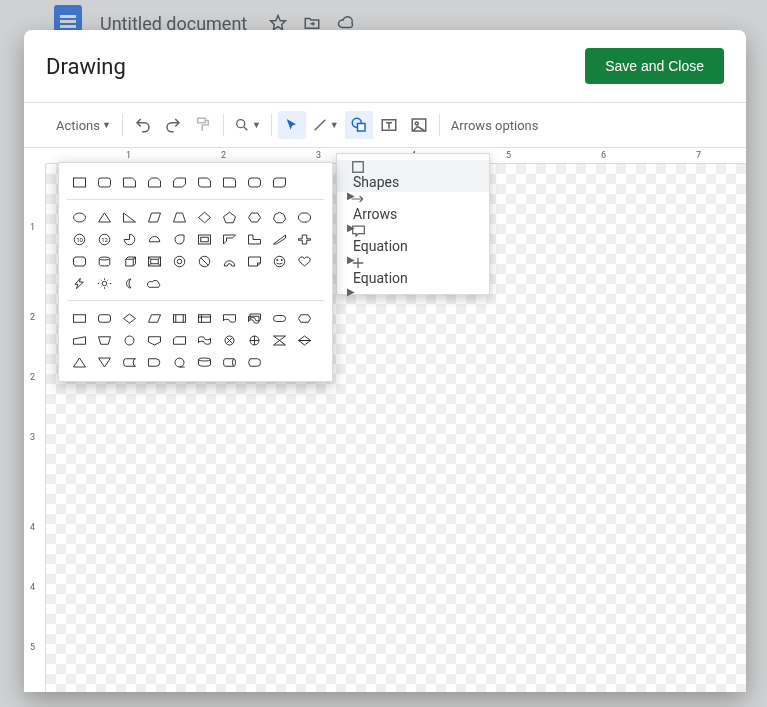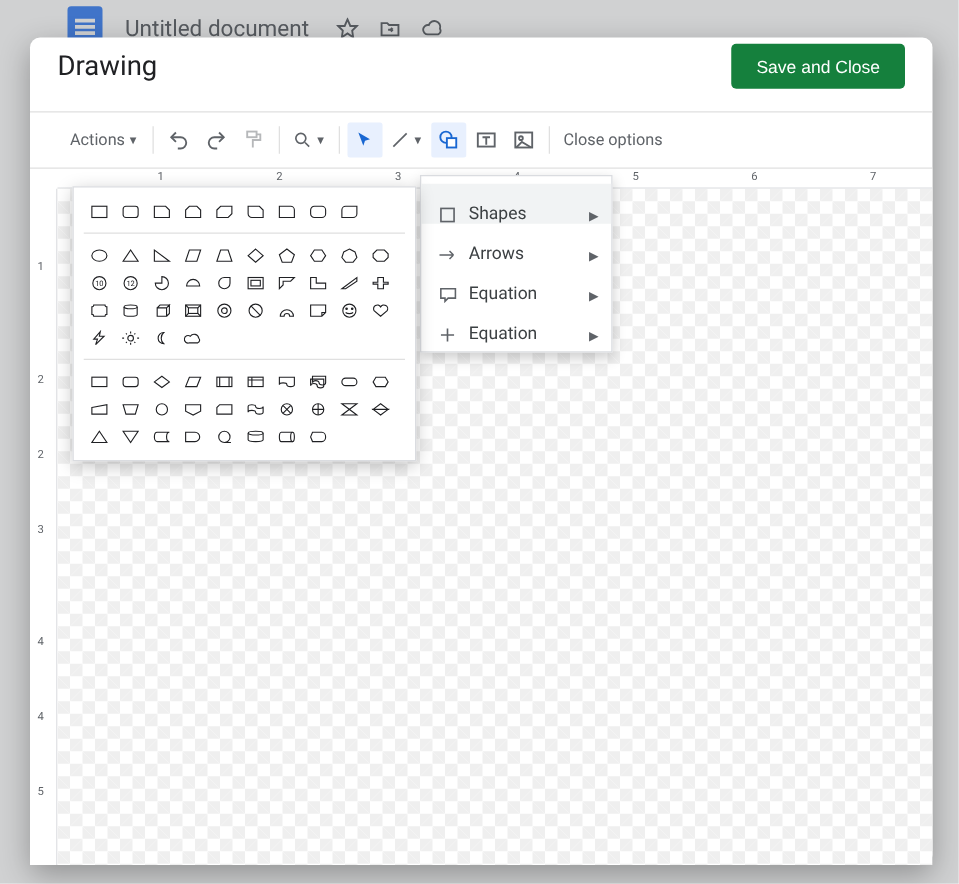--- a/index.html
+++ b/index.html
@@ -60,21 +60,21 @@
     left: 24px; top: 30px;
     width: 722px;
     height: 662px;
     background:#fff;
     border-radius: 8px;
     box-shadow: 0 8px 24px rgba(0,0,0,0.3);
     display:flex; flex-direction:column;
   }
   .dlg-head {
     display:flex; align-items:center;
-    padding: 5px 22px 18px 22px;
+    padding: 18px 22px 18px 22px;
   }
   .dlg-title {
     font-size: 22px;
     color:#202124;
     flex:1;
     font-weight: 400;
   }
   .save-btn {
     background:#15803d;
     color:#fff;
@@ -142,25 +142,26 @@
     left: 312px; top: 5px;
     width: 154px;
     background:#fff;
     border:1px solid #dadce0;
     box-shadow: 0 4px 10px rgba(0,0,0,0.2);
     padding: 6px 0;
     z-index: 20;
   }
   .menu-item {
     height: 32px;
-    display:flex; align-items:flex-end;
+    display:flex; align-items:flex-start;
     padding: 0 10px;
     font-size:14px;
     color:#3c4043;
     cursor:pointer;
+    flex-direction:column;
   }
   .menu-item:hover, .menu-item.hover { background:#f1f3f4; }
   .mi-icon { width:22px; display:flex; justify-content:center; color:#5f6368; }
   .mi-label { flex:1; margin-left:6px; }
   .mi-arrow { font-size:10px; color:#5f6368; }
   
   .shapes-pop {
     position:absolute;
     left: 34px; top: 14px;
     width: 275px;
@@ -275,21 +276,21 @@
     </div>
     <div class="tb-btn">
       <svg width="18" height="18" viewBox="0 0 24 24" fill="none" stroke="currentColor" stroke-width="2">
           <rect x="3" y="4" width="18" height="16"></rect>
           <circle cx="9" cy="10" r="2"></circle>
           <path d="m4 20 6-6 10 6"></path>
         </svg>
     </div>
     <div class="tb-sep"></div>
     <div class="tb-btn text">
-      <span>Close options</span>
+      <span>Arrows options</span>
     </div>
   </div>
   <div class="dlg-sep"></div>
 
   <div class="canvas-area">
     <div class="h-ruler">
       <span class="tick" style="left:80px">1</span>
       <span class="tick" style="left:175px">2</span>
       <span class="tick" style="left:270px">3</span>
       <span class="tick" style="left:365px">4</span>

